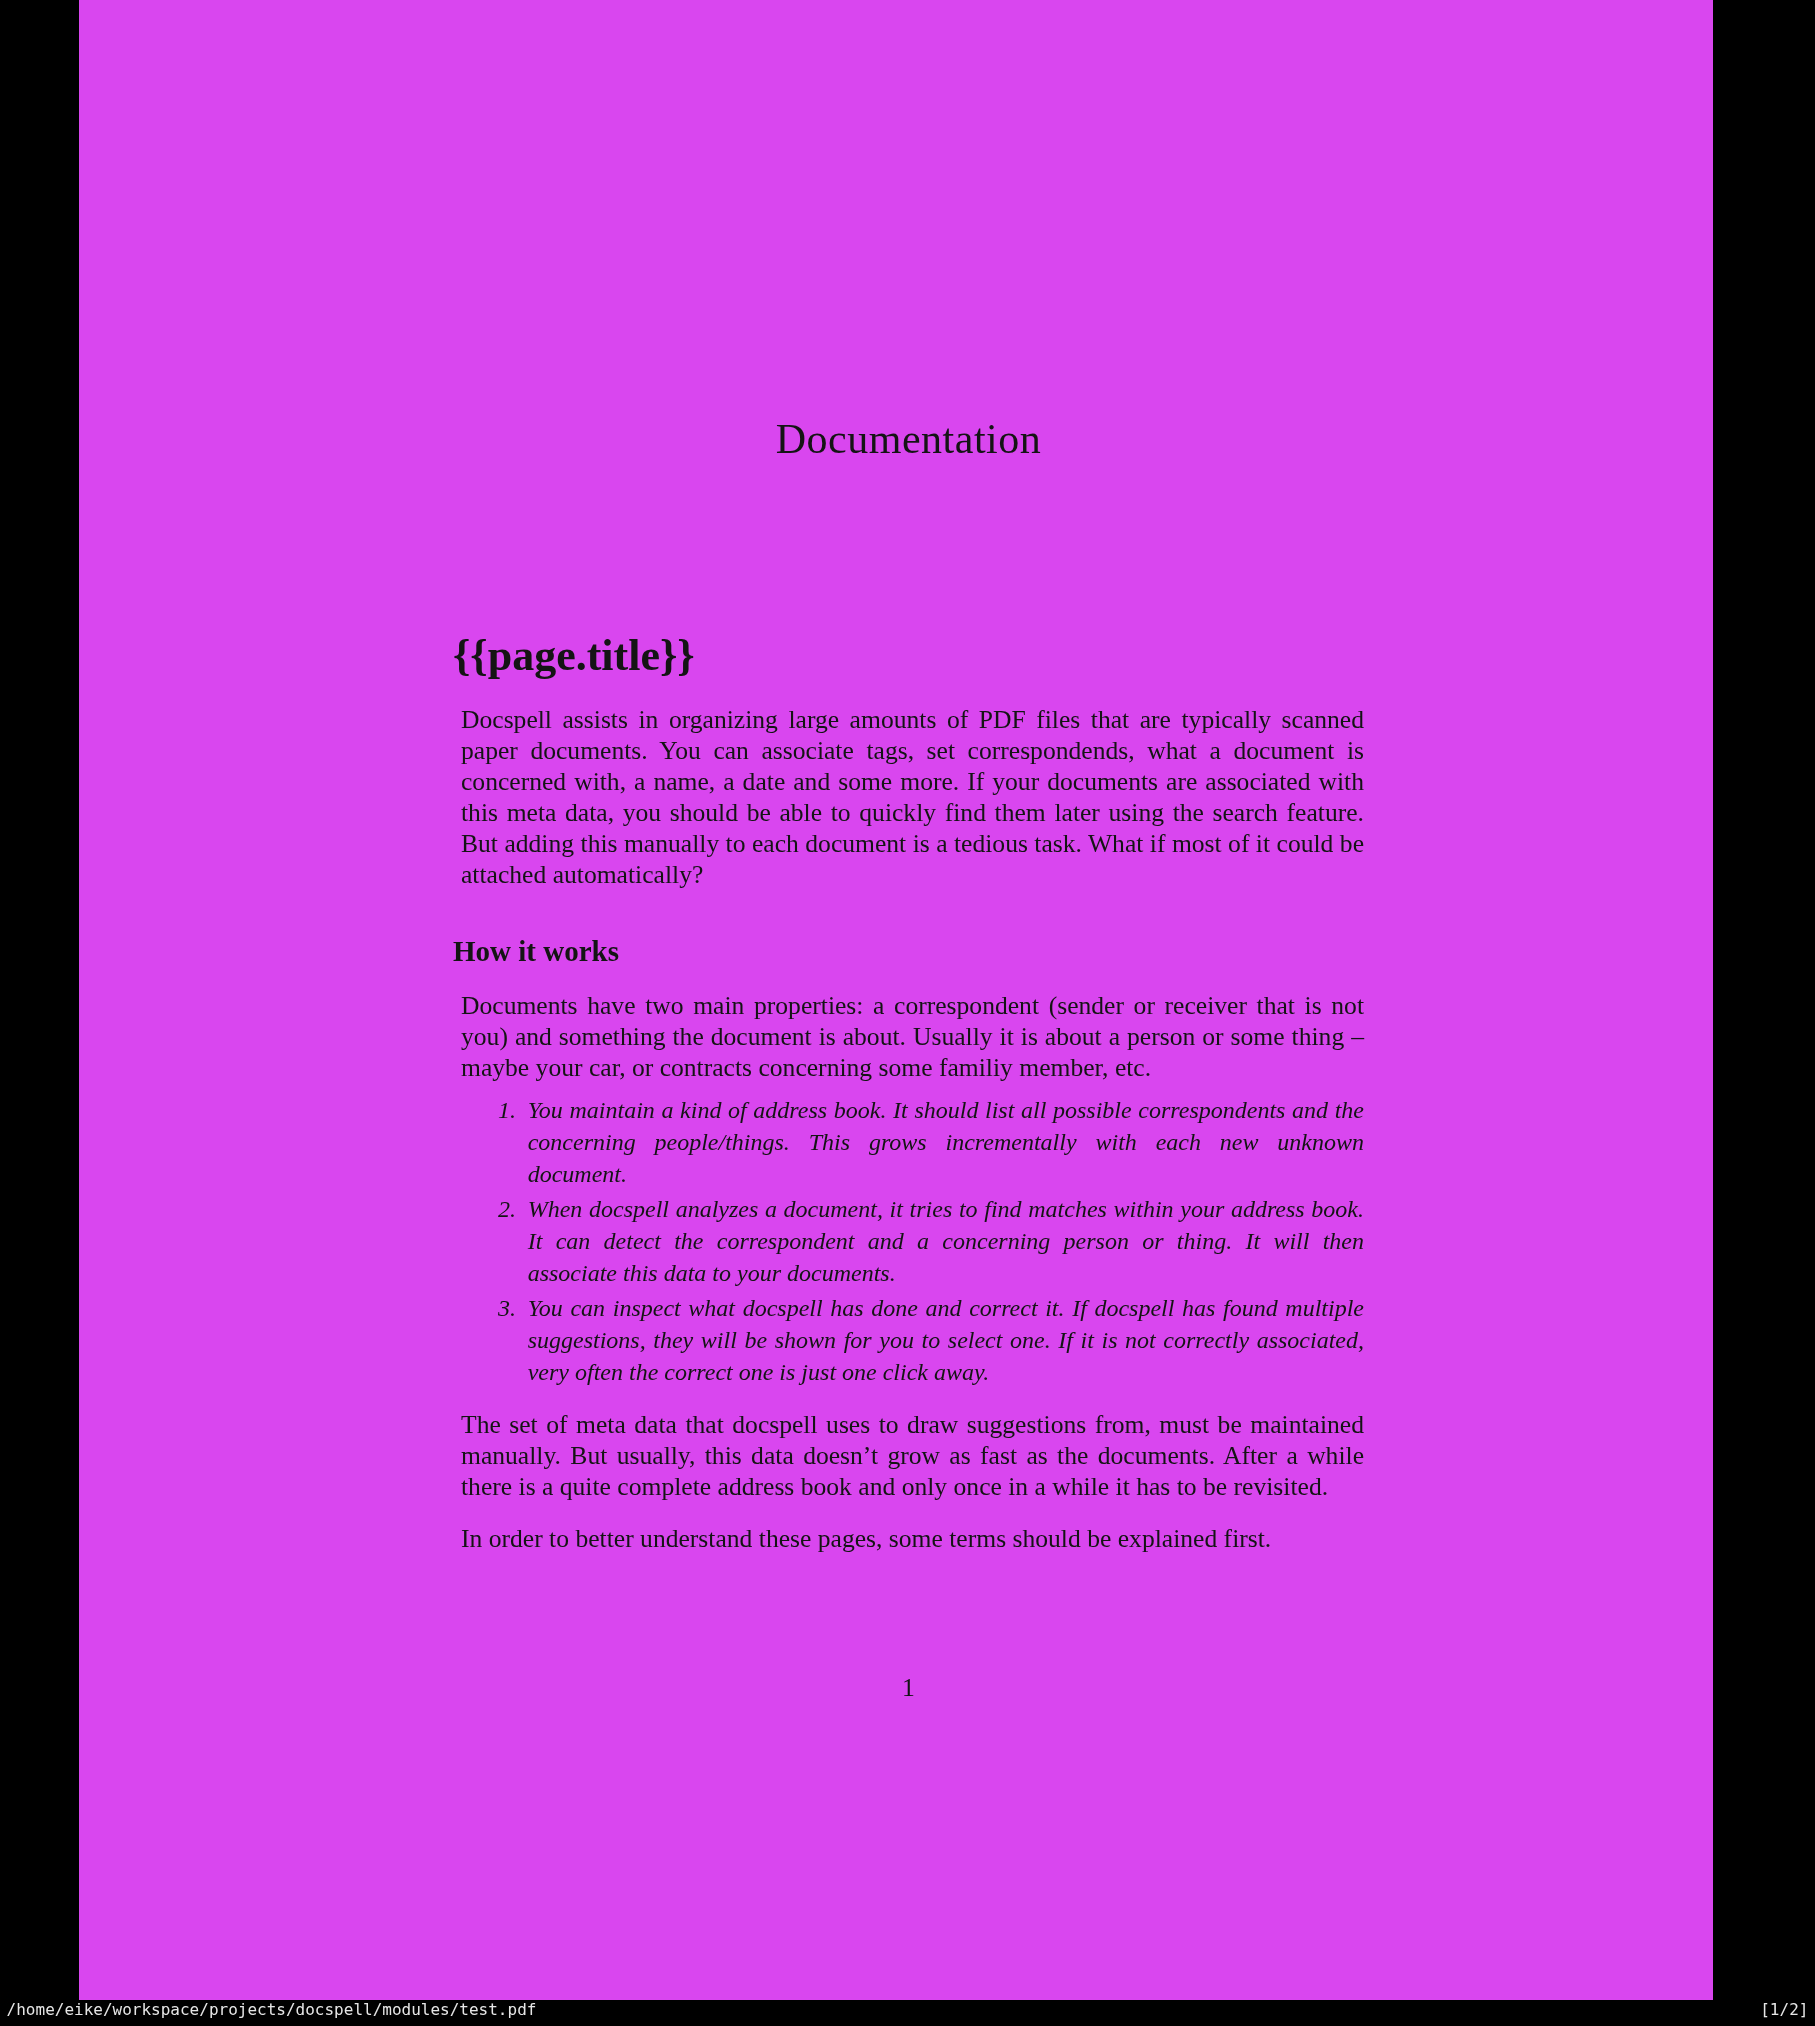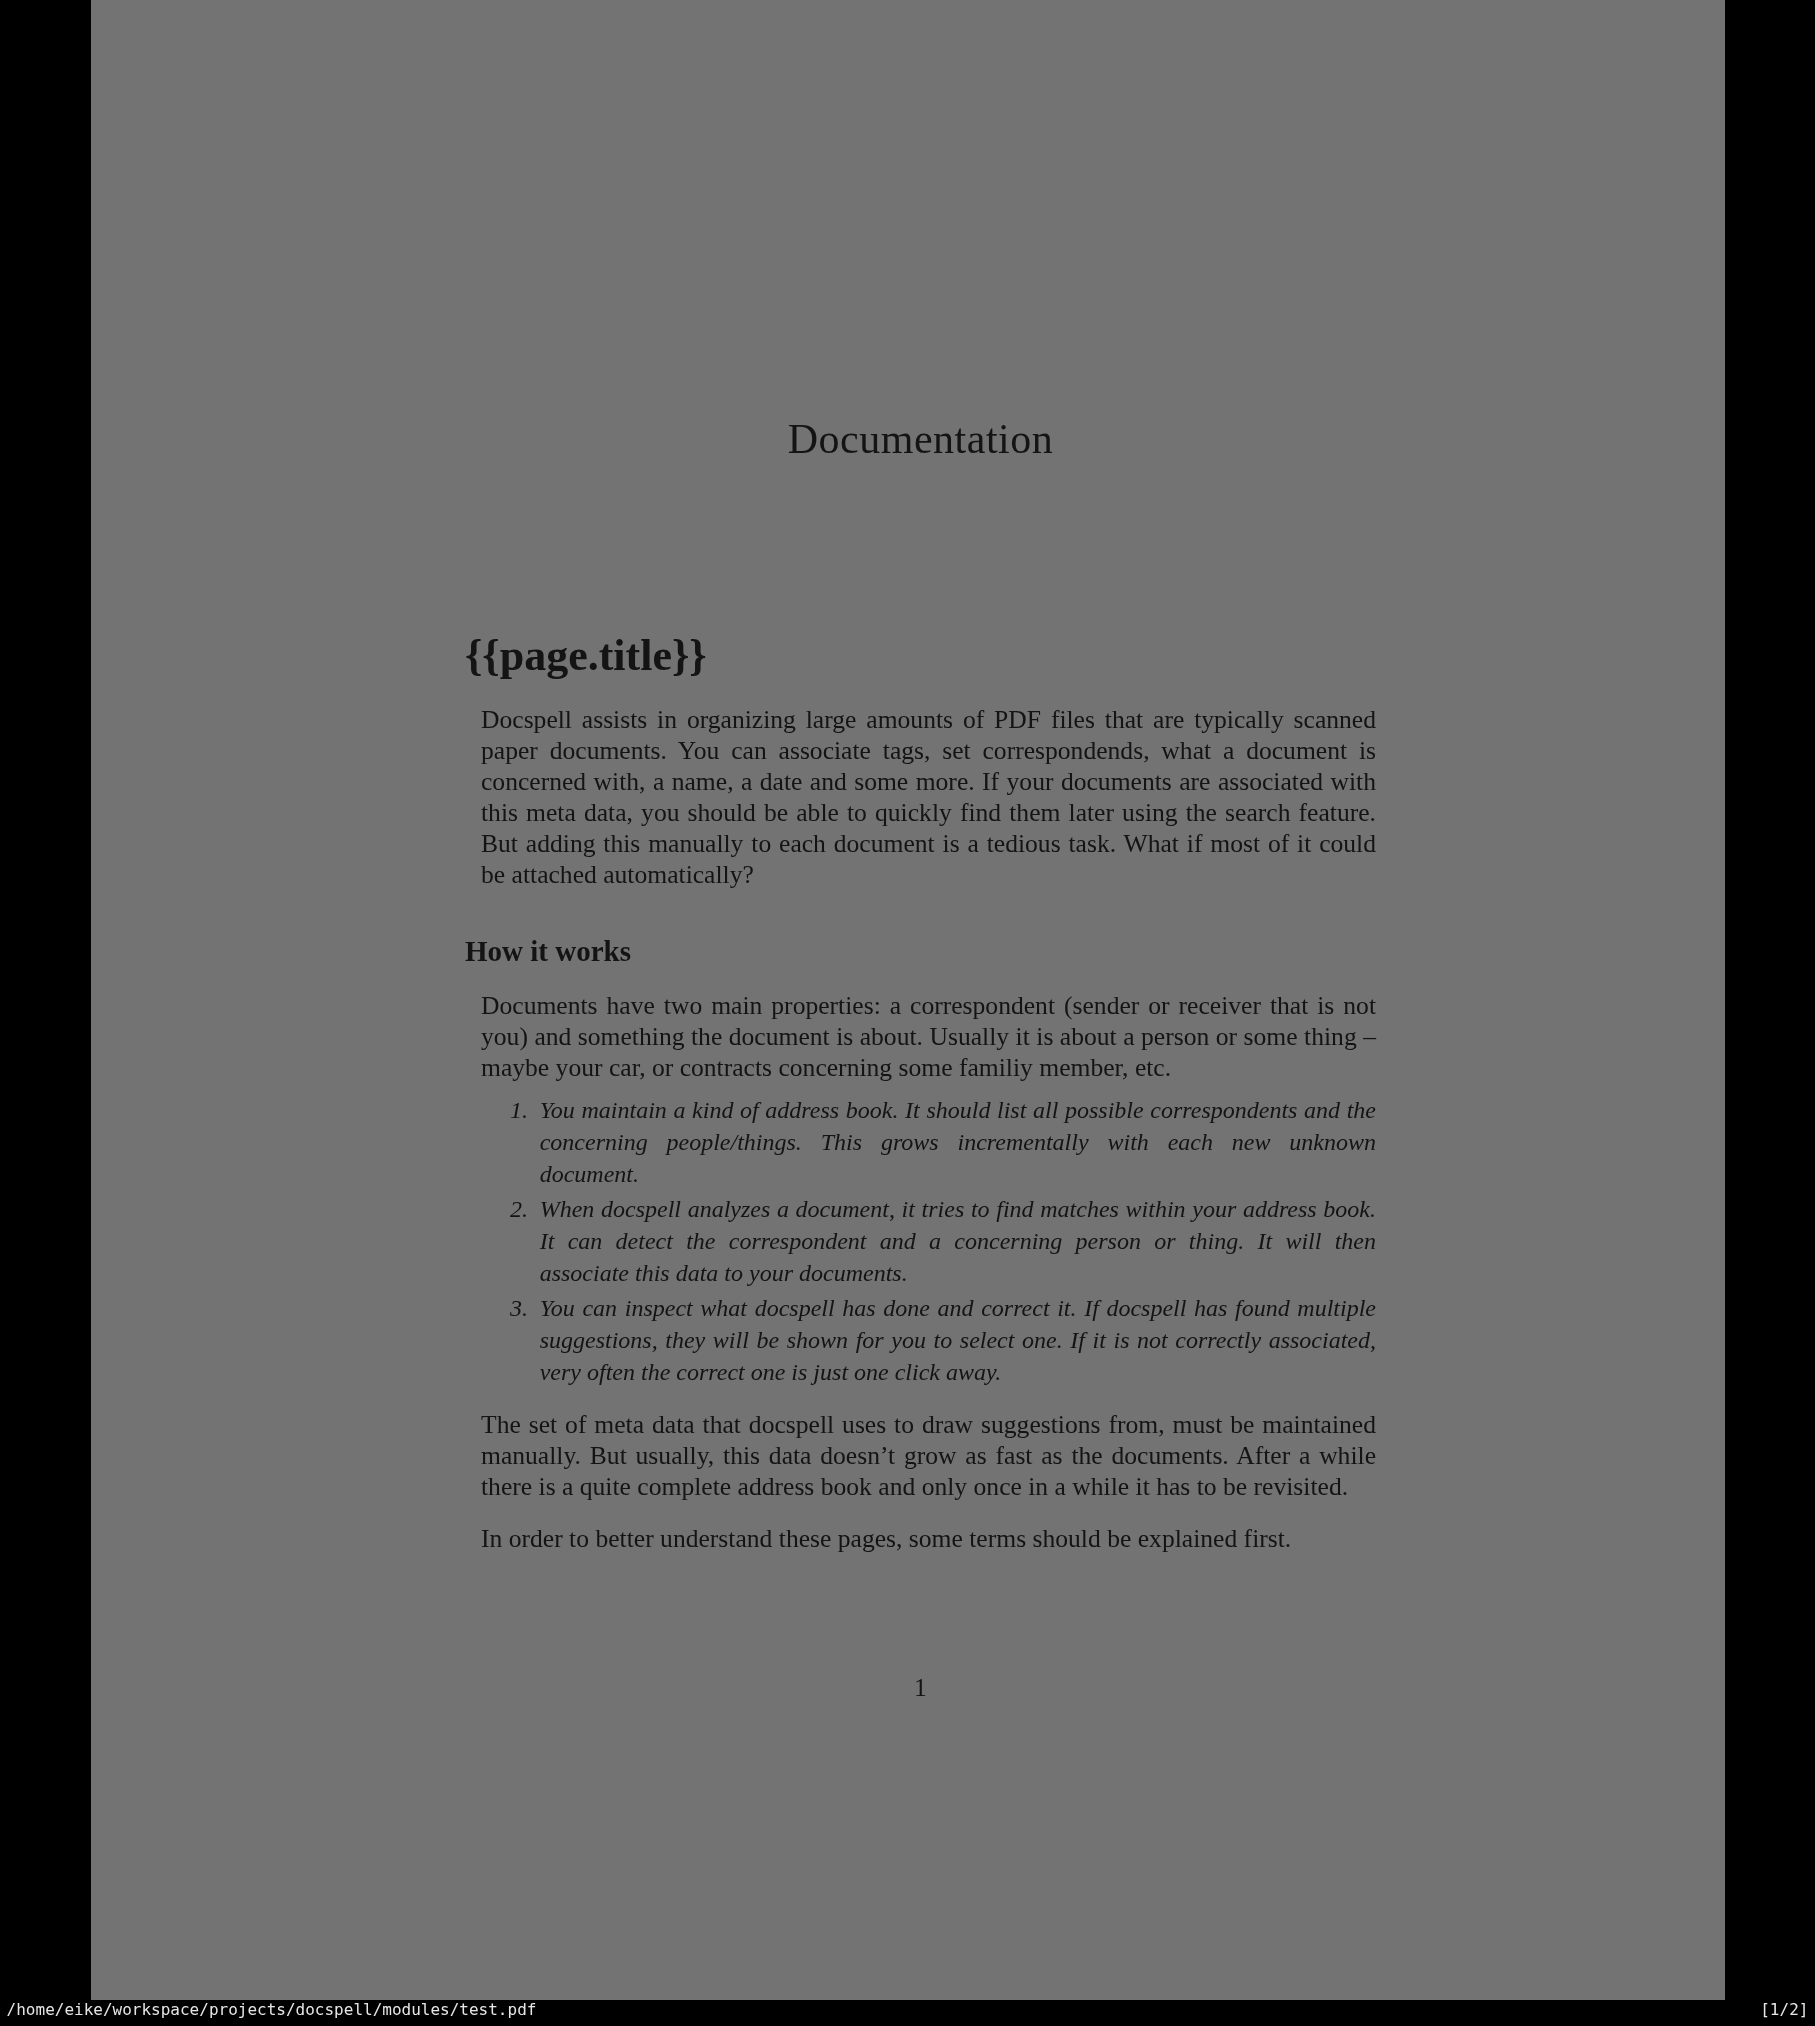--- a/index.html
+++ b/index.html
@@ -9,25 +9,25 @@
   }
   .viewer {
     position: relative;
     width: 1815px;
     height: 2026px;
     background: #000000;
     overflow: hidden;
   }
   .pdf-page {
     position: absolute;
-    left: 91px;
+    left: 79px;
     top: 0;
     width: 1634px;
     height: 2001px;
-    background: #737373;
+    background: #d946ef;
     color: #141414;
     font-family: "Liberation Serif", "DejaVu Serif", serif;
   }
   .content {
     position: absolute;
     left: 374px;
     top: 0;
     width: 911px;
   }
   .doc-title {
@@ -49,21 +49,21 @@
     font-weight: bold;
     line-height: 1.2;
   }
   .sub-heading.how {
     margin: 44px 0 0 0;
   }
   .sub-heading.terms {
     margin: 31px 0 0 0;
   }
   p.body-par {
-    margin: 21px 0 0 16px;
+    margin: 21px 0 0 8px;
     font-size: 25.6px;
     line-height: 31px;
     text-align: justify;
   }
   ol.steps {
     margin: 11.4px 0 0 0;
     padding: 0 0 0 69px;
     font-size: 24px;
     line-height: 32px;
     font-style: italic;

